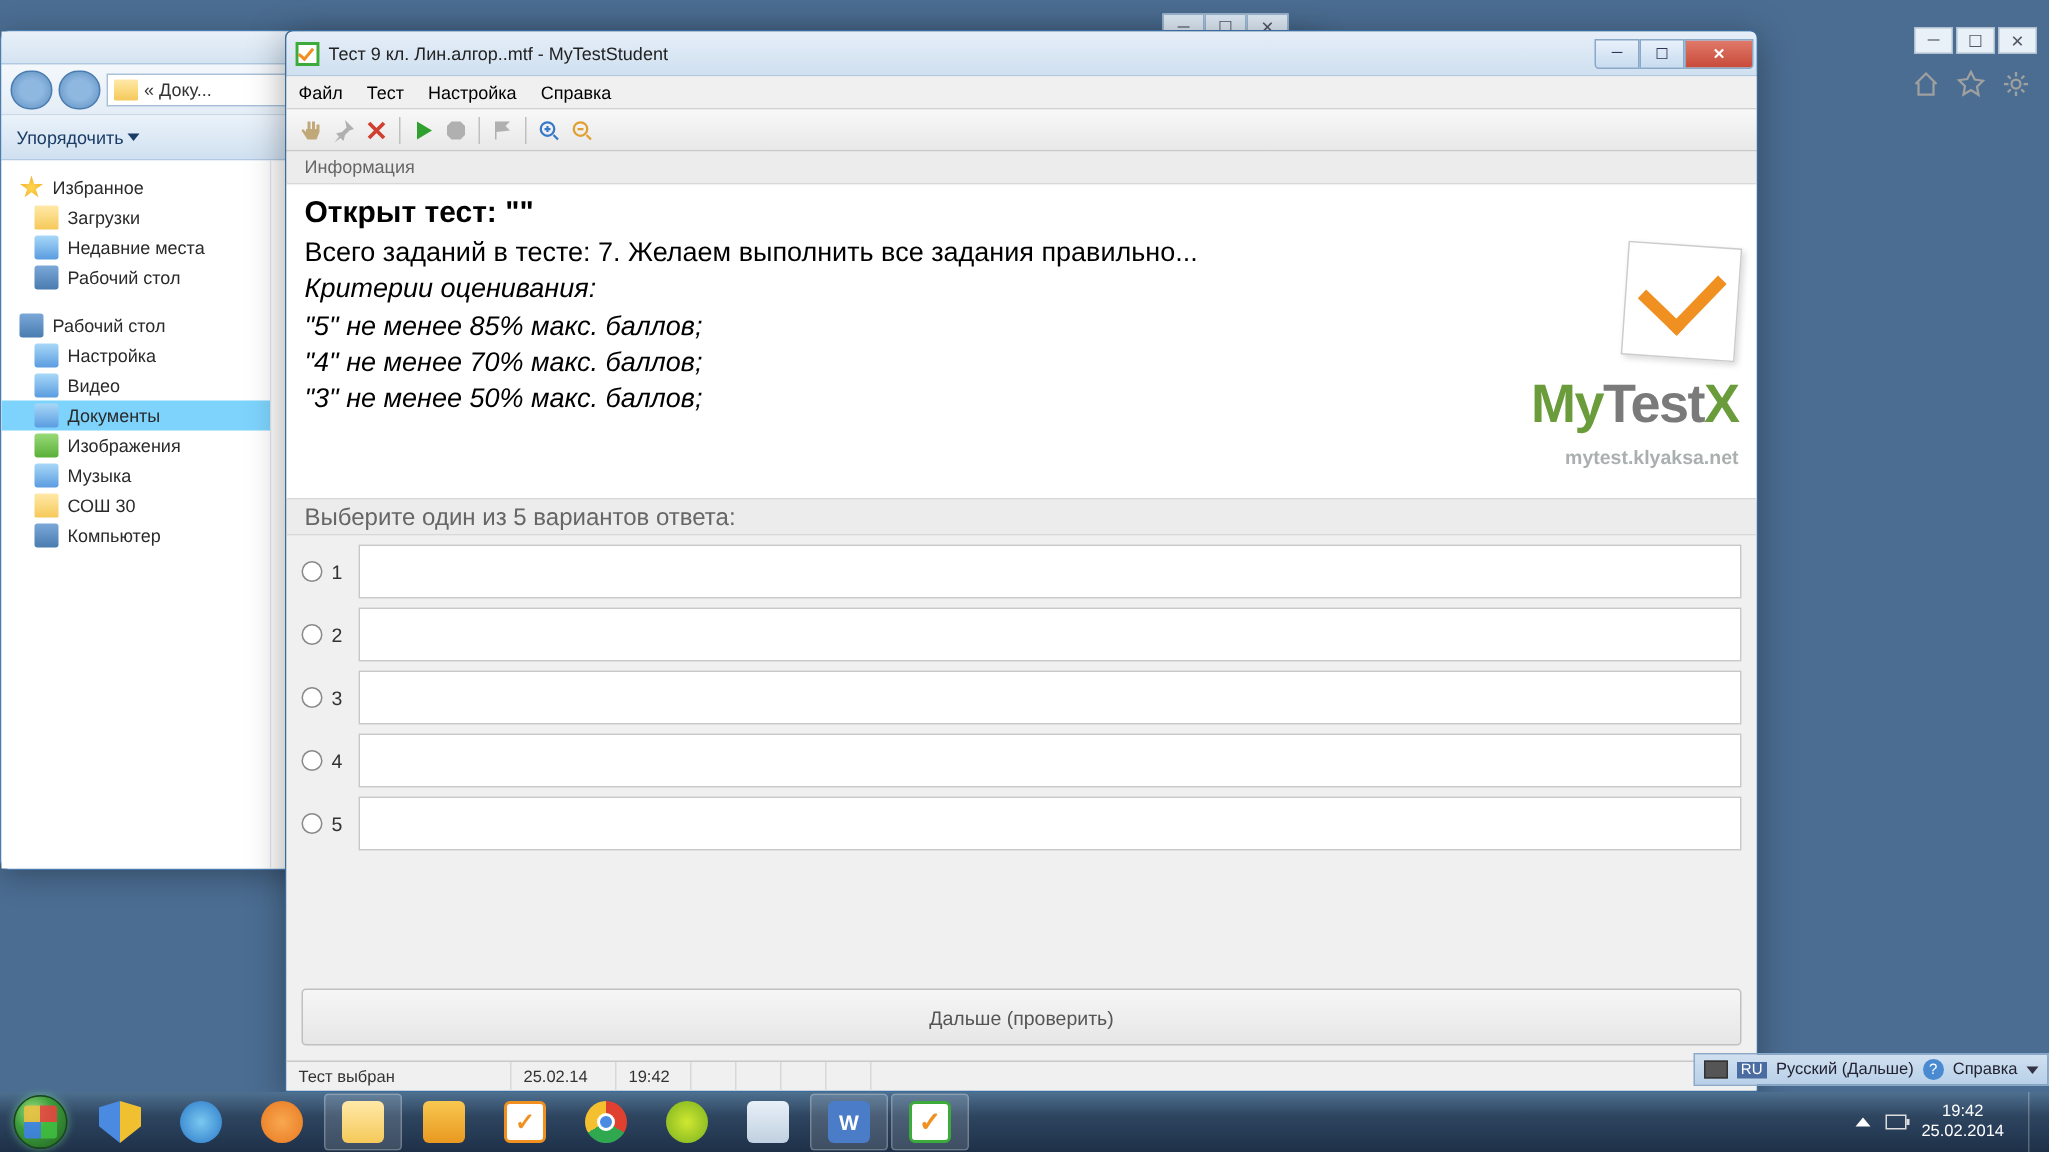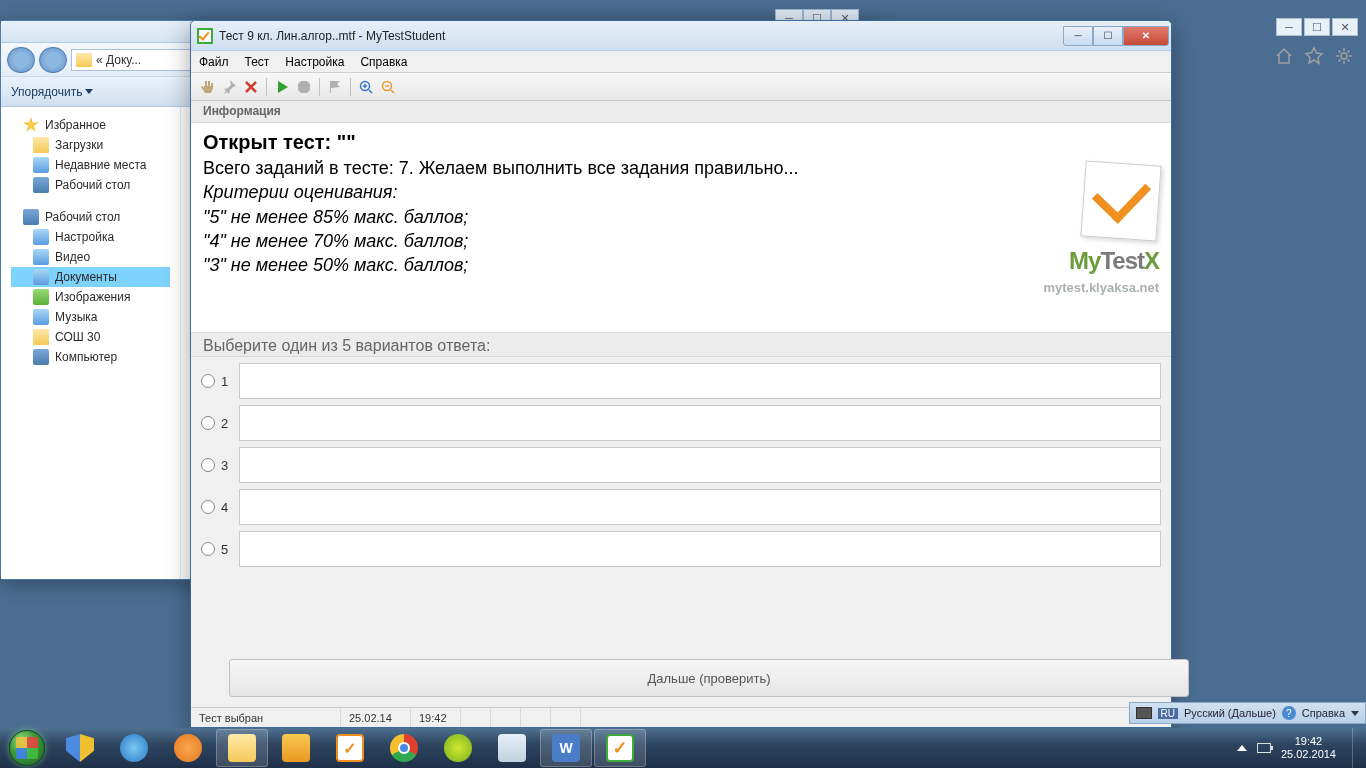--- a/index.html
+++ b/index.html
@@ -11,21 +11,21 @@
 .explorer-controls-bg { position: absolute; right: 20px; top: -12px; display: flex; gap: 0; }
 .bg-wc { width: 28px; height: 18px; background: #dbe7f2; border: 1px solid #9ab5d0; font-size: 11px; display:flex; align-items:center; justify-content:center; color:#556; }
 .explorer-toolbar { height: 34px; background: linear-gradient(#f4f8fc,#e4edf6); border-bottom: 1px solid #c8d8e8; display: flex; align-items: center; padding: 0 6px; gap: 4px; }
 .nav-arrow { width: 28px; height: 26px; border-radius: 13px; background: radial-gradient(#8fb8e0 40%,#5a8cc0); border: 1px solid #4a7cb0; }
 .breadcrumb { flex: 1; height: 22px; background: #fff; border: 1px solid #a8c0d8; display: flex; align-items: center; padding: 0 4px; font-size: 12px; color: #333; gap: 4px; }
 .bc-folder-icon { width: 16px; height: 14px; background: linear-gradient(#ffe9a8,#f5c95a); border-radius: 1px; }
 .explorer-cmdbar { height: 30px; background: linear-gradient(#eaf2fa,#d0e0f0); border-bottom: 1px solid #b0c8e0; display: flex; align-items: center; padding: 0 10px; font-size: 12px; }
 .organize { color: #1a3c66; display: flex; align-items: center; gap: 3px; }
 .triangle-down { width: 0; height: 0; border-left: 4px solid transparent; border-right: 4px solid transparent; border-top: 5px solid #1a3c66; }
 .explorer-body { display: flex; height: calc(100% - 86px); }
-.nav-pane { width: 180px; background: #fff; border-right: 1px solid #e0e8f0; padding: 8px 10px; font-size: 12px; overflow: hidden; }
+.nav-pane { width: 180px; background: #fff; border-right: 1px solid #e0e8f0; padding: 8px 0; font-size: 12px; overflow: hidden; }
 .np-group { margin-bottom: 12px; }
 .np-item { display: flex; align-items: center; gap: 6px; padding: 2px 10px 2px 22px; color: #2a2a2a; white-space: nowrap; }
 .np-item.h { font-weight: normal; padding-left: 12px; }
 .np-item.selected { background: #7dd3fc; }
 .np-icon { width: 16px; height: 16px; flex-shrink: 0; }
 .star-icon { background: radial-gradient(#ffd750,#f0a020); clip-path: polygon(50% 0,61% 35%,98% 35%,68% 57%,79% 91%,50% 70%,21% 91%,32% 57%,2% 35%,39% 35%); }
 .folder-ico { background: linear-gradient(#ffe9a8,#f5c95a); border-radius: 1px; }
 .monitor-ico { background: linear-gradient(#7aa8d8,#4a7cb0); border-radius: 2px; }
 .lib-ico { background: linear-gradient(#a8d8f8,#5a9ce0); border-radius: 2px; }
 .green-ico { background: linear-gradient(#98da78,#5ab038); border-radius:2px; }
@@ -44,40 +44,40 @@
 .app-title { font-size:12px; color:#222; flex:1; }
 .win-controls { display:flex; height:20px; margin-right:2px; }
 .wc { width:30px; height:20px; border:1px solid #8aa8c8; background:linear-gradient(#e8f0fa,#c8dcf0); display:flex; align-items:center; justify-content:center; font-size:10px; color:#335; }
 .wc.min { border-radius: 0 0 0 3px; }
 .wc.close { background: linear-gradient(#e07a6a,#c84a3a); color:#fff; width:46px; border-radius: 0 0 3px 0; font-weight:bold; }
 .app-menubar { height:22px; background:#f0f0f0; display:flex; align-items:center; padding:0 8px; gap:16px; font-size:12px; border-bottom:1px solid #d0d0d0; }
 .app-toolbar { height:28px; background:linear-gradient(#f8f8f8,#e8e8e8); border-bottom:1px solid #c8c8c8; display:flex; align-items:center; padding:0 6px; gap:2px; }
 .tb-btn { width:20px; height:20px; display:flex; align-items:center; justify-content:center; }
 .tb-sep { width:1px; height:18px; background:#c0c0c0; margin:0 3px; }
 .tb-svg { width:16px; height:16px; }
-.info-header { height:22px; background:#ececec; border-bottom:1px solid #d8d8d8; padding:3px 12px; font-size:12px; color:#666;font-weight:bold; }
+.info-header { height:22px; background:#ececec; border-bottom:1px solid #d8d8d8; padding:3px 12px; font-size:12px; color:#666; }
 .info-body { background:#fff; padding: 6px 12px; font-family: "Times New Roman", serif; font-size: 18px; line-height:1.35; color:#000; flex-shrink:0; height: 210px; border-bottom:1px solid #d8d8d8; position:relative; }
 .info-body .h { font-weight:bold; font-size:20px; }
 .info-body em { font-style: italic; text-align: center; }
 .logo-box { position:absolute; right:12px; top:40px; text-align:right; }
 .logo-paper { width:76px; height:76px; background:#fff; border:1px solid #ccc; box-shadow:2px 2px 4px rgba(0,0,0,.15); transform:rotate(4deg); margin-left:auto; margin-bottom:6px; display:flex; align-items:center; justify-content:center; }
 .logo-check { width:36px; height:48px; border-right:8px solid #f09020; border-bottom:8px solid #f09020; transform:rotate(40deg); margin-top:-14px; }
-.logo-text { font-family: Arial, sans-serif; font-size: 24px; font-weight:bold; letter-spacing:-1px; }
+.logo-text { font-family: Arial, sans-serif; font-size: 36px; font-weight:bold; letter-spacing:-1px; }
 .lt-my { color:#6a9c3c; }
 .lt-test { color:#7a7a7a; }
 .lt-x { color:#6a9c3c; }
 .logo-url { font-family: Arial, sans-serif; font-size:13px; color:#aab0b0; font-weight:bold; margin-top:2px; }
 .question-header { height:24px; background:#ececec; border-bottom:1px solid #d8d8d8; padding:4px 12px; font-size:16px; color:#666; }
 .answers { background:#f0f0f0; padding: 6px 10px; flex:1; }
 .ans-row { display:flex; align-items:center; margin-bottom:6px; }
 .ans-radio { width:14px; height:14px; border:1px solid #888; border-radius:50%; background:#fff; margin-right:6px; }
 .ans-num { width:12px; font-size:13px; color:#333; margin-right:6px; }
 .ans-box { flex:1; height:36px; background:#fff; border:1px solid #c8c8c8; }
 .next-area { padding:10px; background:#f0f0f0; }
-.next-btn { width:100%; height:38px; background:linear-gradient(#f6f6f6,#e6e6e6); border:1px solid #c0c0c0; border-radius:3px; font-size:13px; color:#555;margin-left:28px; }
+.next-btn { width:100%; height:38px; background:linear-gradient(#f6f6f6,#e6e6e6); border:1px solid #c0c0c0; border-radius:3px; font-size:13px; color:#555; }
 .statusbar { height:20px; background:#f0f0f0; border-top:1px solid #c8c8c8; display:flex; align-items:center; font-size:11px; color:#333; }
 .sb-cell { padding:0 8px; border-right:1px solid #d8d8d8; height:100%; display:flex; align-items:center; }
 .sb-cell.w1 { width:150px; }
 .sb-cell.w2 { width:70px; }
 .sb-cell.w3 { width:50px; }
 
 
 .browser-strip { position:absolute; top:18px; right:0; width:200px; height:56px; display:flex; flex-direction:column; align-items:flex-end; }
 .strip-controls { display:flex; gap:2px; margin-right:8px; }
 .sc { width:26px; height:18px; border:1px solid #b0c0d0; background:#e8f0f8; display:flex; align-items:center; justify-content:center; font-size:11px; color:#556; }

